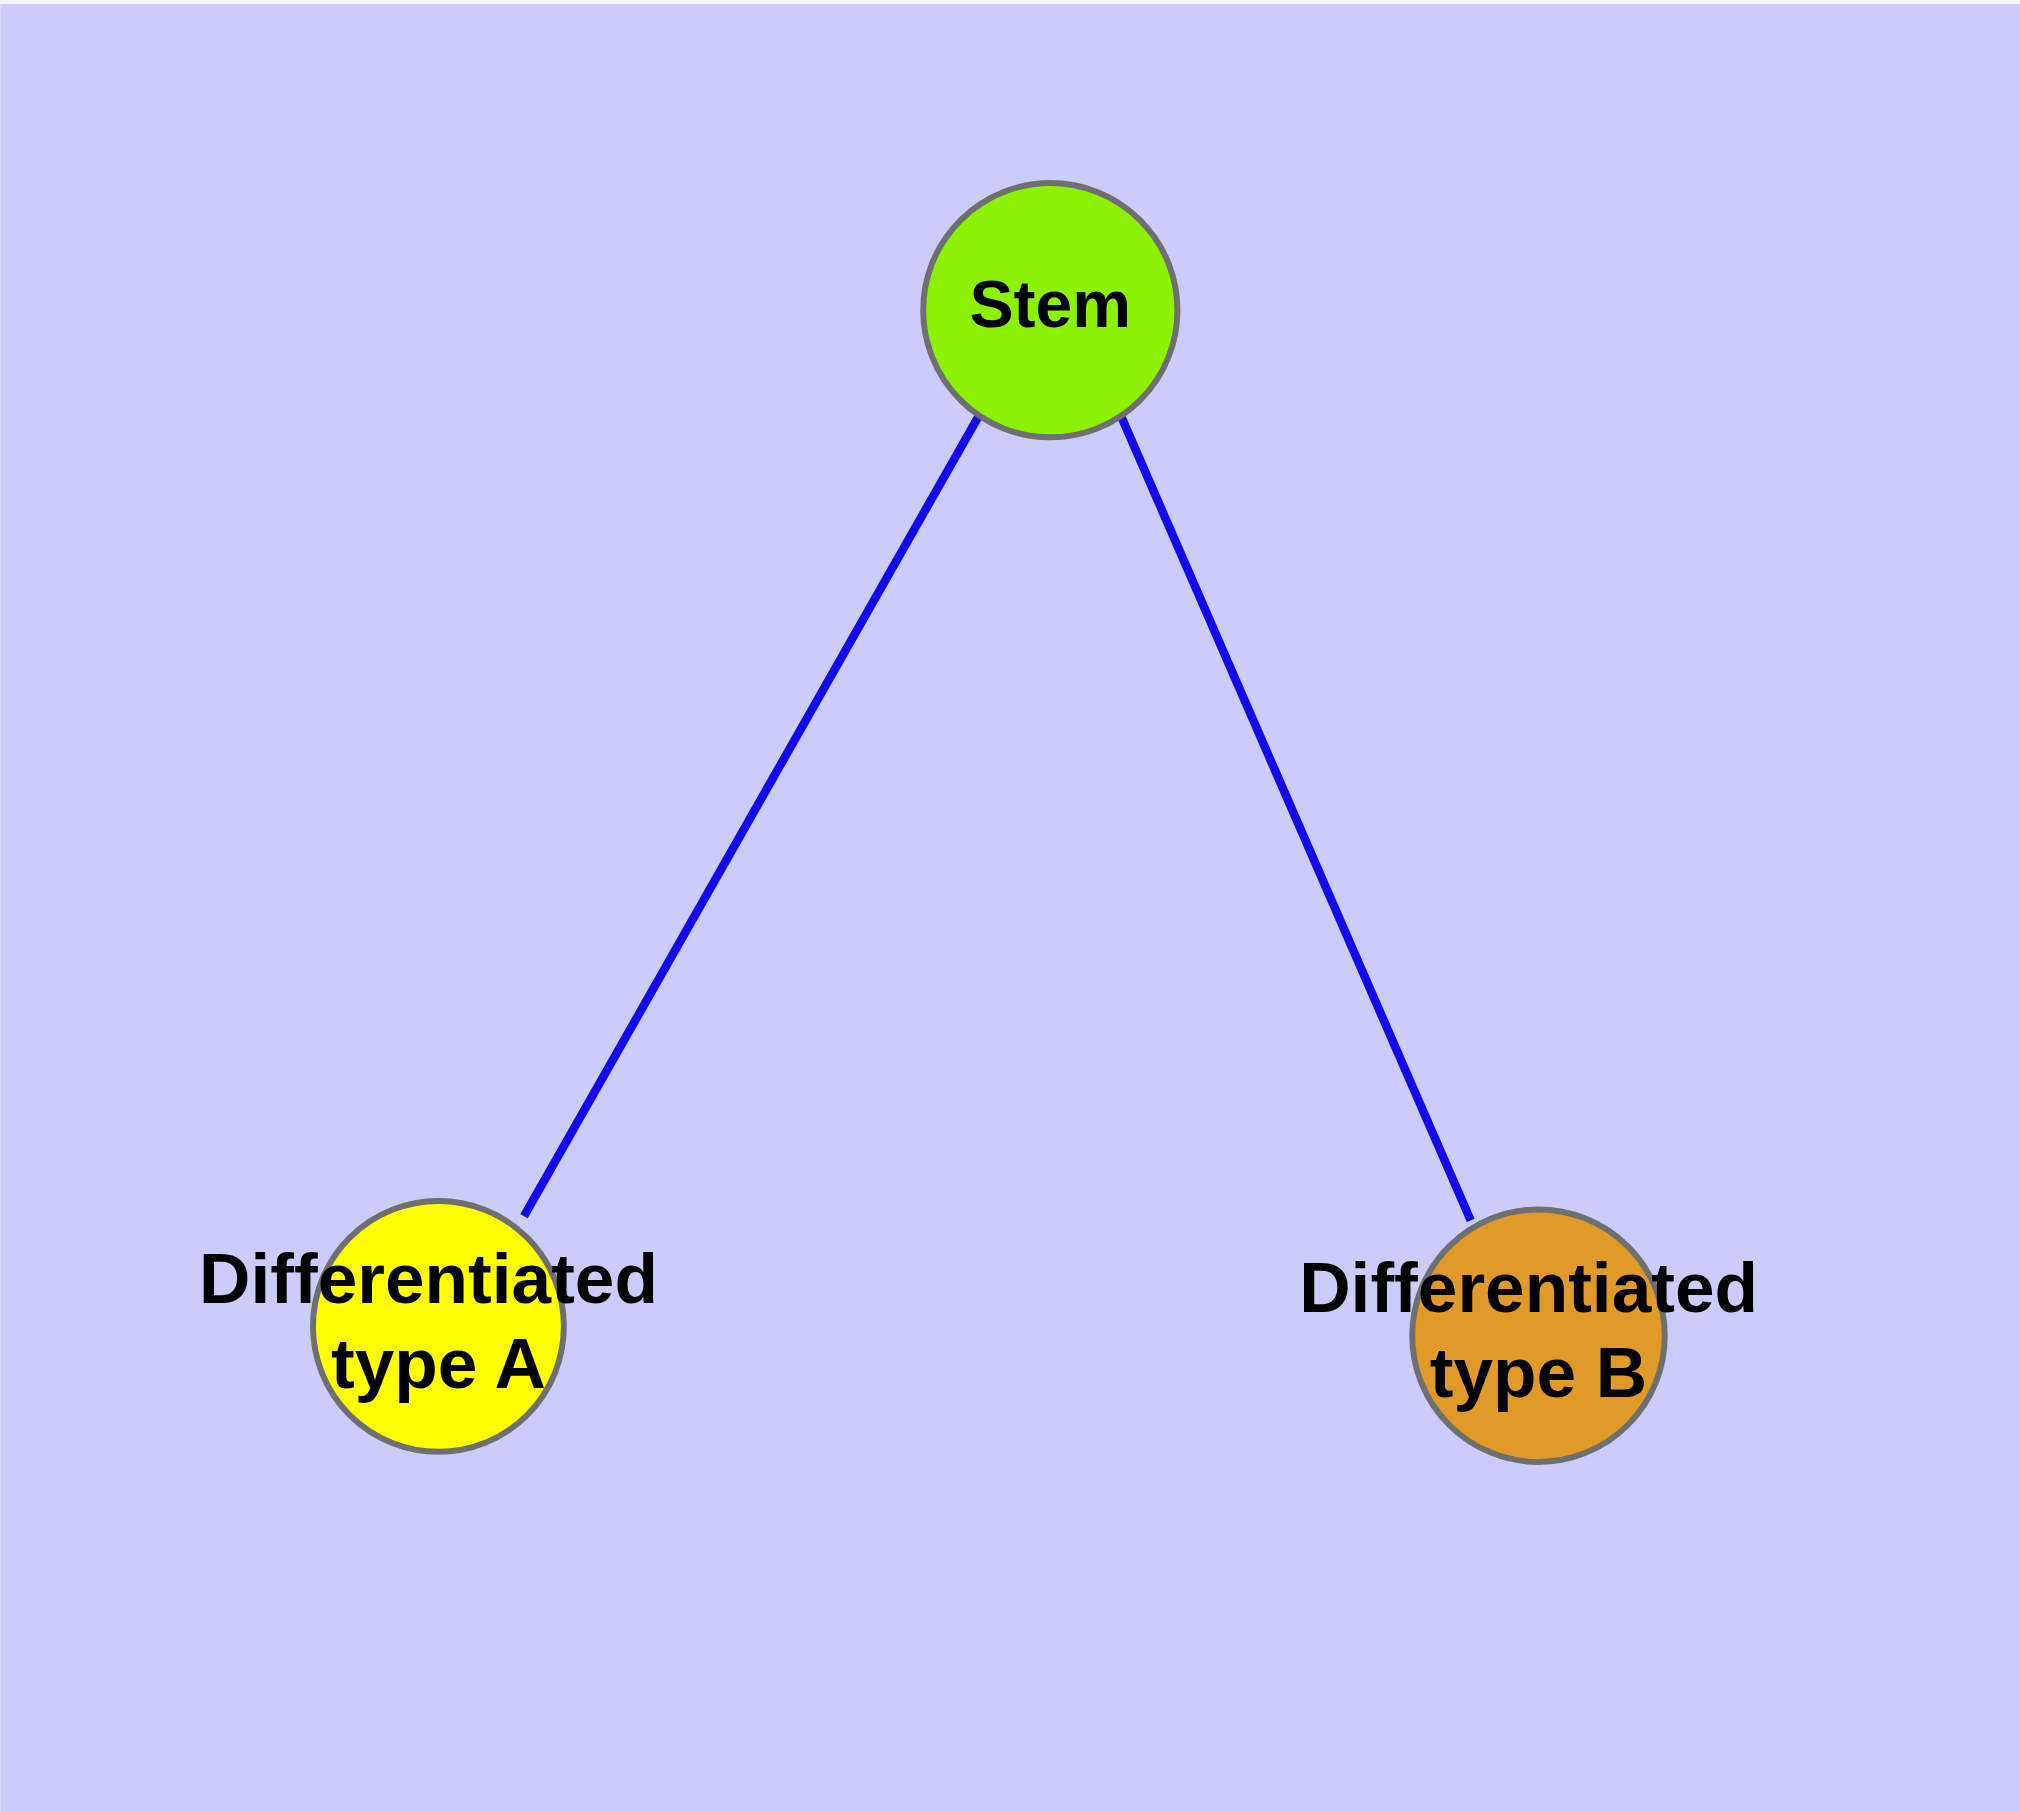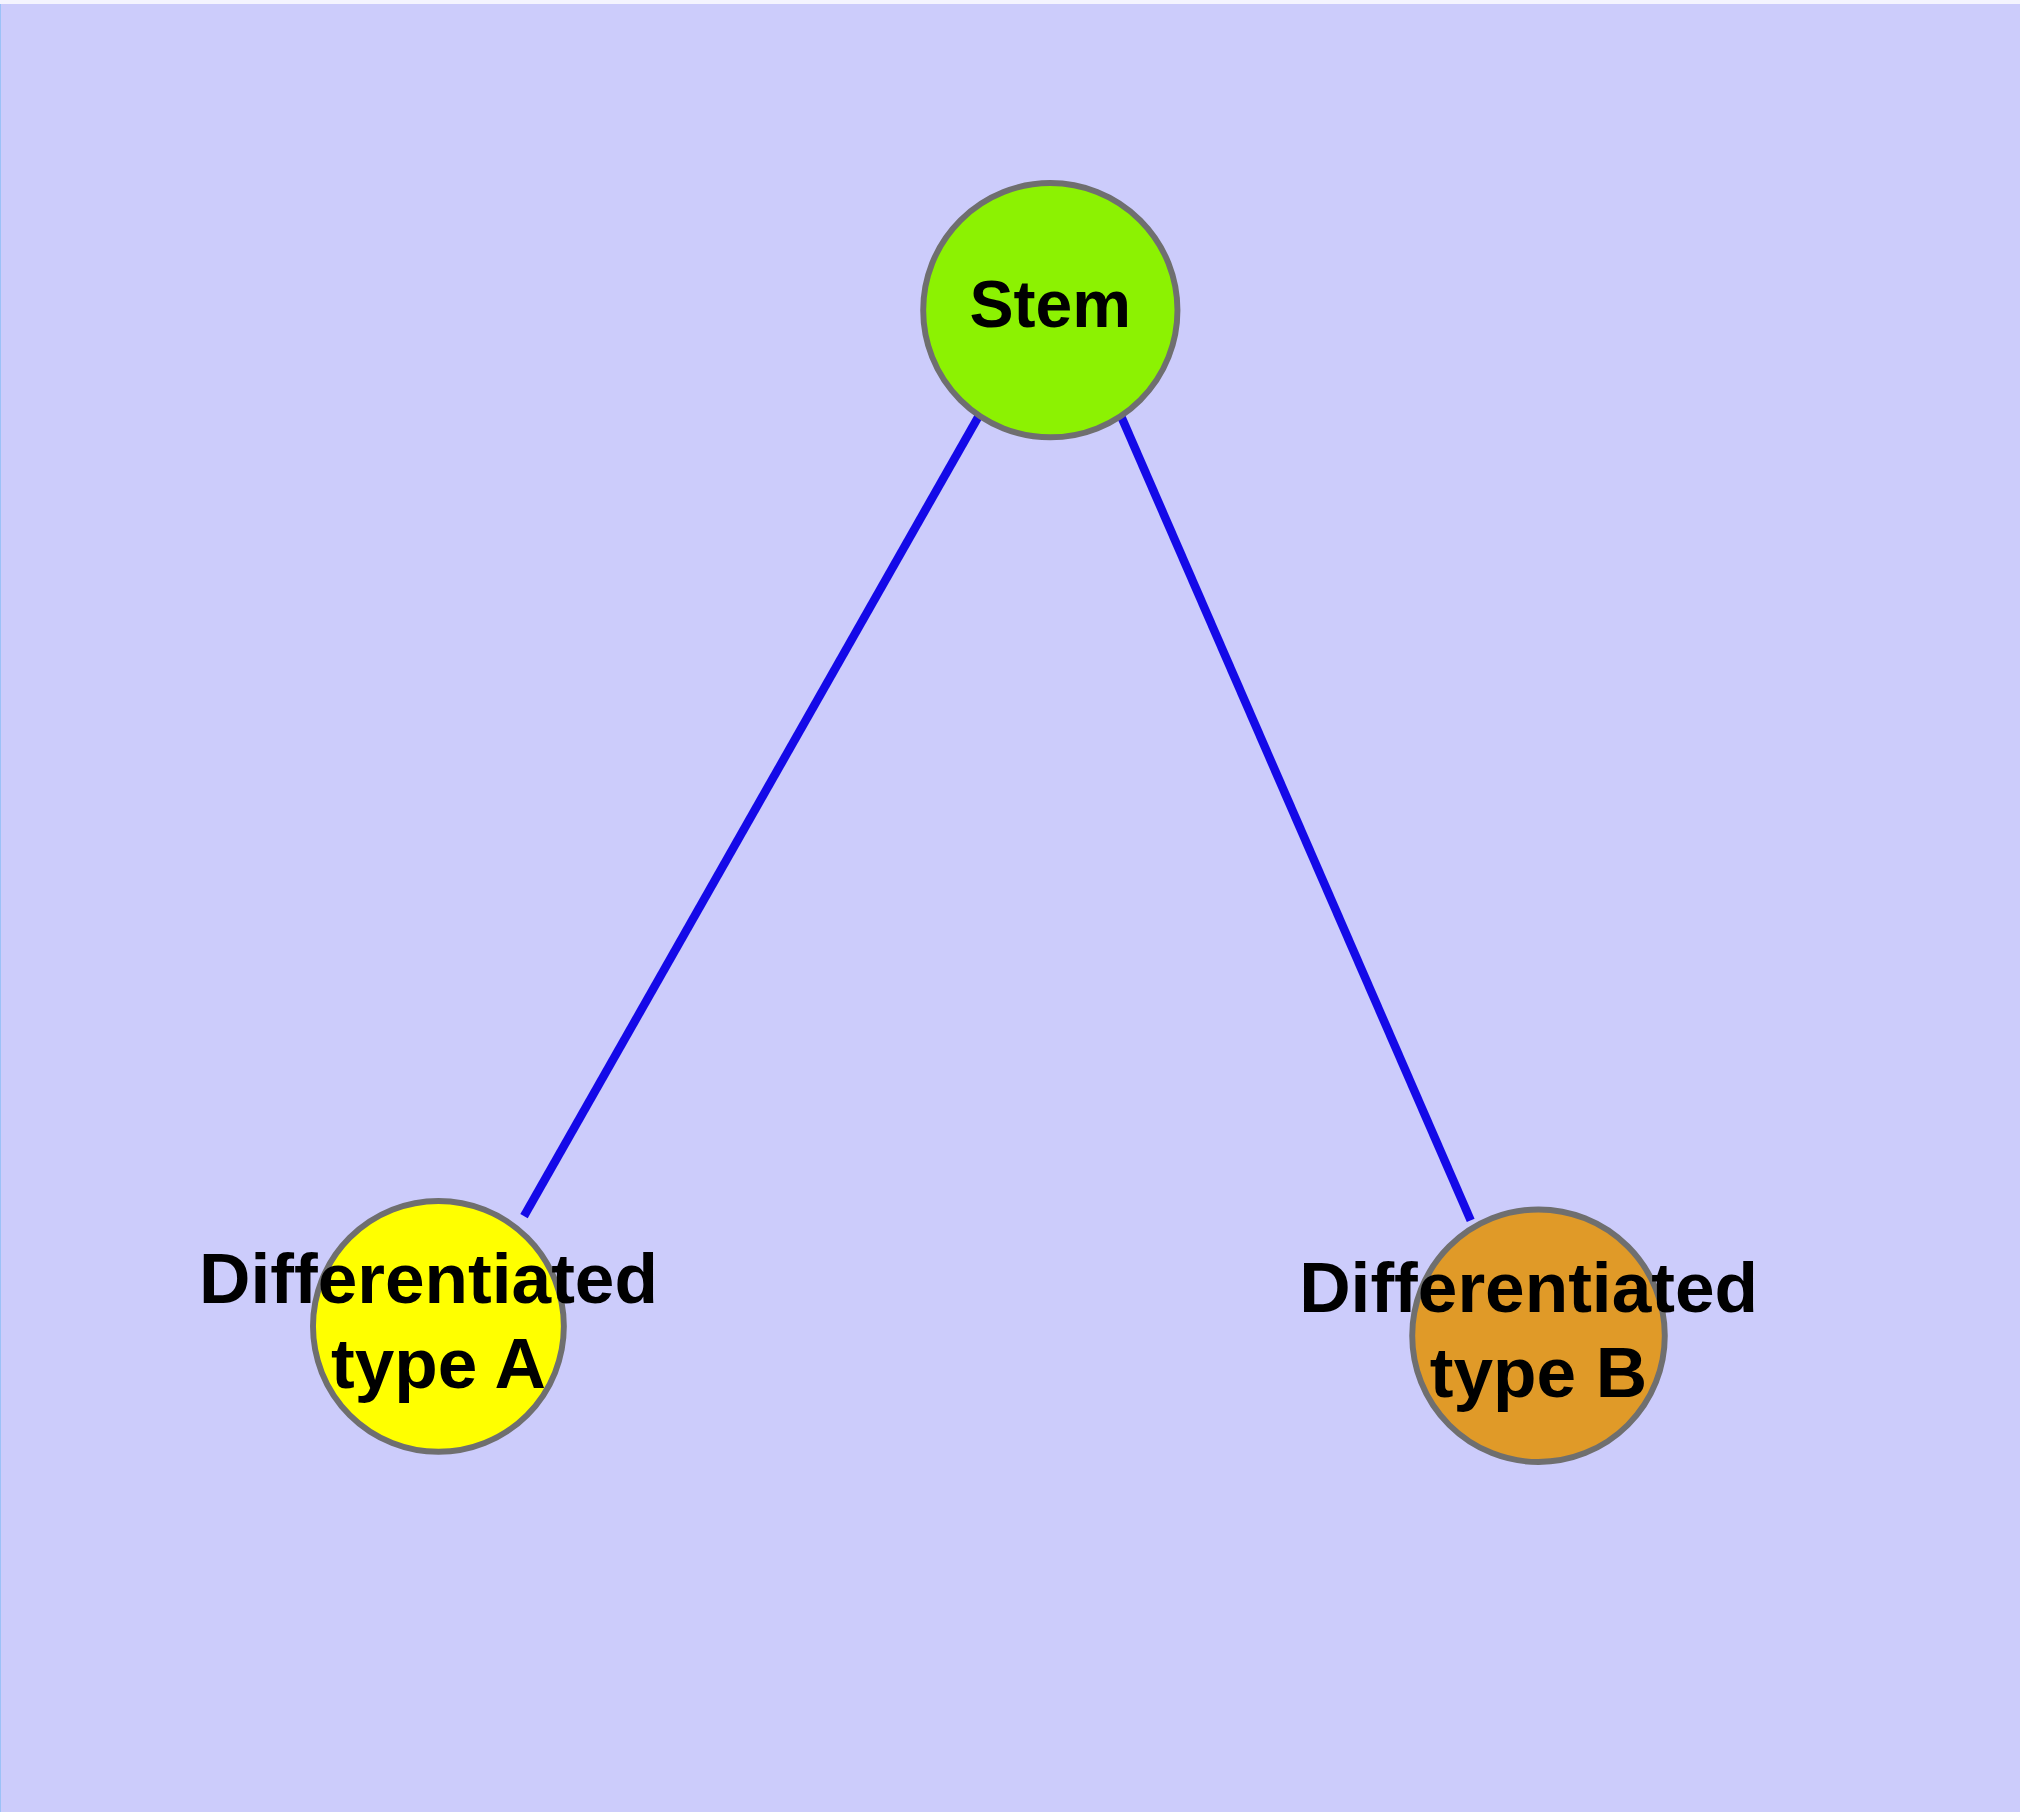--- a/index.html
+++ b/index.html
@@ -54,21 +54,21 @@
     left: 0;
     top: 0;
     width: 2021px;
     height: 4.2px;
     background: #f4f4fe;
   }
 </style>
 </head>
 <body>
 
-<div id="canvas" style="background: #0ea5e9; width: 2021px; height: 1812px;">
+<div id="canvas" style="background: #fef9c3; width: 2021px; height: 1812px;">
 
   <svg id="graph-svg" viewBox="0 0 2384 2138" xmlns="http://www.w3.org/2000/svg">
 
     <rect x="0" y="0" width="2384" height="2138" fill="#ccccfb"></rect>
 
     <g>
       <line class="edge-line" id="edge-0" x1="1155" y1="490" x2="618" y2="1435" stroke="#1409e8"></line>
       <line class="edge-line" id="edge-1" x1="1322" y1="490" x2="1735" y2="1440" stroke="#1409e8"></line>
     </g>
 

